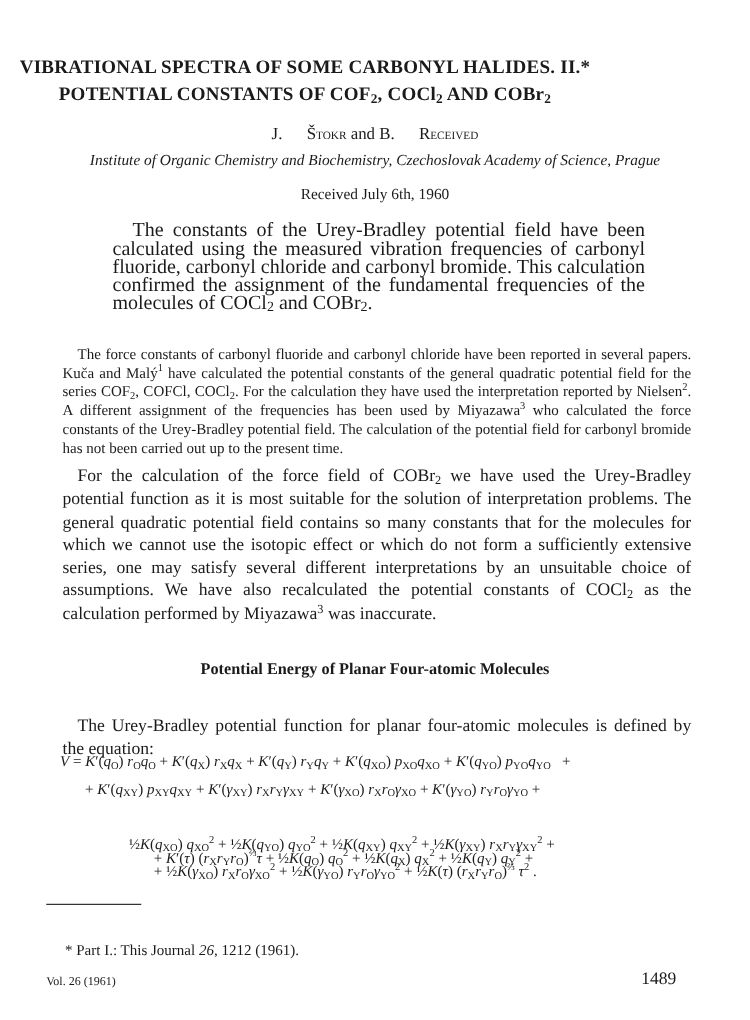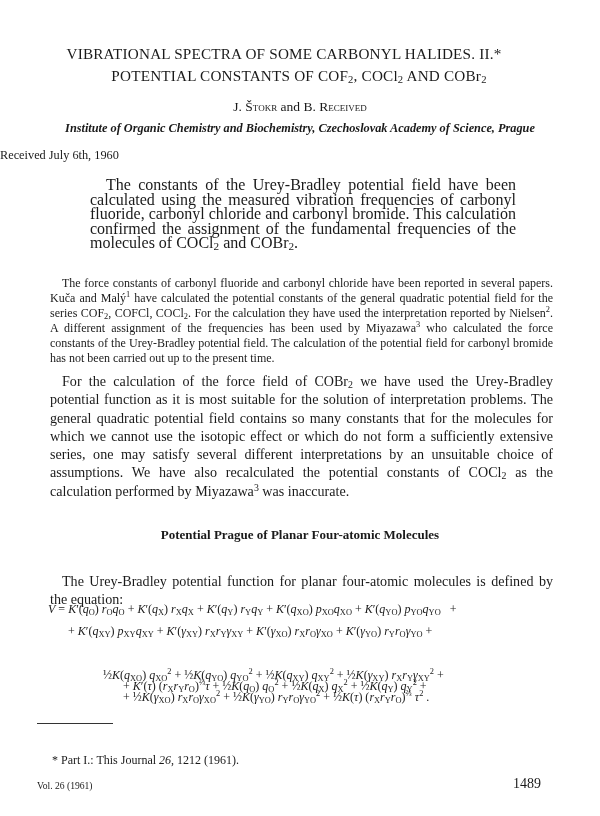--- a/index.html
+++ b/index.html
@@ -1,53 +1,53 @@
 <!DOCTYPE html>
 <html><head>
 <meta charset="utf-8">
 <style>
   html, body { margin: 0; padding: 0; background: #ffffff; }
   body { width: 600px; height: 816px; position: relative; overflow: hidden;
          font-family: "Liberation Serif", "DejaVu Serif", serif; color: #1a1a1a; }
   .abs { position: absolute; }
-  .title { left: 0; width: 488px; text-align: center; font-weight: normal; font-size: 15.2px; letter-spacing: 0.2px; margin-left: 40px; }
+  .title { left: 0; width: 488px; text-align: center; font-weight: bold; font-size: 15.2px; letter-spacing: 0.2px; }
   .authors { left: 0; width: 600px; text-align: center; font-size: 13.5px; top: 99px; }
-  .sc { font-variant: small-caps; }
-  .inst { left: 0; width: 600px; text-align: center; font-style: italic; font-size: 12.3px; top: 121px; font-weight: bold; }
-  .received { left: 0; width: 600px; font-size: 12.3px; top: 148px; }
+  .sc { font-variant: small-caps; margin-left: 16px; }
+  .inst { left: 0; width: 600px; text-align: center; font-style: italic; font-size: 12.3px; top: 121px; }
+  .received { left: 0; width: 600px; text-align: center; font-size: 12.3px; top: 148px; }
   .abstract { left: 90px; width: 426px; top: 178px; font-size: 16px; line-height: 14.6px; text-align: justify; text-indent: 16px; }
   .smallp { left: 50px; width: 503px; font-size: 12px; line-height: 15px; text-align: justify; text-indent: 12px; }
   .bigp { left: 50px; width: 503px; font-size: 14.1px; line-height: 18.3px; text-align: justify; text-indent: 12px; }
   .section { left: 0; width: 600px; text-align: center; font-weight: bold; font-size: 13px; top: 527px; }
   .eq { font-size: 12px; white-space: nowrap; font-style: normal; }
   .eq i { font-style: italic; }
   sub { font-size: 70%; vertical-align: -2px; line-height: 0; }
   sup { font-size: 70%; vertical-align: 5px; line-height: 0; }
   .fnrule { left: 37px; top: 723px; width: 76px; height: 1px; background: #333; }
   .footnote { left: 52px; top: 733px; font-size: 12px; margin-top: 20px; }
   .vol { left: 37px; top: 780px; font-size: 9.6px; font-weight: normal; }
   .pageno { left: 513px; top: 776px; font-size: 14px; }
 </style>
 </head>
 <body>
 
 <div class="abs title" style="top:45px;">VIBRATIONAL SPECTRA OF SOME CARBONYL HALIDES. II.*</div>
-<div class="abs title" style="top:67px;padding-left:15px;"><span>POTENTIAL CONSTANTS OF COF</span><sub>2</sub><span>, COCl</span><sub>2</sub><span> AND COBr</span><sub>2</sub></div>
+<div class="abs title" style="top:67px;"><span>POTENTIAL CONSTANTS OF COF</span><sub>2</sub><span>, COCl</span><sub>2</sub><span> AND COBr</span><sub>2</sub></div>
 
 <div class="abs authors"><span>J. </span><span class="sc">Štokr</span><span> and </span><span>B. </span><span class="sc">Received</span></div>
 <div class="abs inst">Institute of Organic Chemistry and Biochemistry, Czechoslovak Academy of Science, Prague</div>
 <div class="abs received">Received July 6th, 1960</div>
 
 <div class="abs abstract"><span>The constants of the Urey-Bradley potential field have been calculated using the measured vibration frequencies of carbonyl fluoride, carbonyl chloride and carbonyl bromide. This calculation confirmed the assignment of the fundamental frequencies of the molecules of COCl</span><sub>2</sub><span> and COBr</span><sub>2</sub><span>.</span></div>
 
 <div class="abs smallp" style="top:276px;"><span>The force constants of carbonyl fluoride and carbonyl chloride have been reported in several papers. Kuča and Malý</span><sup>1</sup><span> have calculated the potential constants of the general quadratic potential field for the series COF</span><sub>2</sub><span>, COFCl, COCl</span><sub>2</sub><span>. For the calculation they have used the interpretation reported by Nielsen</span><sup>2</sup><span>. A different assignment of the frequencies has been used by Miyazawa</span><sup>3</sup><span> who calculated the force constants of the Urey-Bradley potential field. The calculation of the potential field for carbonyl bromide has not been carried out up to the present time.</span></div>
 
 <div class="abs bigp" style="top:372px;"><span>For the calculation of the force field of COBr</span><sub>2</sub><span> we have used the Urey-Bradley potential function as it is most suitable for the solution of interpretation problems. The general quadratic potential field contains so many constants that for the molecules for which we cannot use the isotopic effect or which do not form a sufficiently extensive series, one may satisfy several different interpretations by an unsuitable choice of assumptions. We have also recalculated the potential constants of COCl</span><sub>2</sub><span> as the calculation performed by Miyazawa</span><sup>3</sup><span> was inaccurate.</span></div>
 
-<div class="abs section">Potential Prague of Planar Four-atomic Molecules</div>
+<div class="abs section">Potential Energy of Planar Four-atomic Molecules</div>
 <div class="abs bigp" style="top:556px;margin-top:16px;">The Urey-Bradley potential function for planar four-atomic molecules is defined by the equation:</div>
 
 <div class="abs eq" style="left:48px; top:602px;">
   <i>V</i> = <i>K</i>′(<i>q</i><sub>O</sub>) <i>r</i><sub>O</sub><i>q</i><sub>O</sub> + <i>K</i>′(<i>q</i><sub>X</sub>) <i>r</i><sub>X</sub><i>q</i><sub>X</sub> + <i>K</i>′(<i>q</i><sub>Y</sub>) <i>r</i><sub>Y</sub><i>q</i><sub>Y</sub> + <i>K</i>′(<i>q</i><sub>XO</sub>) <i>p</i><sub>XO</sub><i>q</i><sub>XO</sub> + <i>K</i>′(<i>q</i><sub>YO</sub>) <i>p</i><sub>YO</sub><i>q</i><sub>YO</sub> &nbsp;&nbsp;+
 </div>
 <div class="abs eq" style="left:68px; top:624px;">
   + <i>K</i>′(<i>q</i><sub>XY</sub>) <i>p</i><sub>XY</sub><i>q</i><sub>XY</sub> + <i>K</i>′(<i>γ</i><sub>XY</sub>) <i>r</i><sub>X</sub><i>r</i><sub>Y</sub><i>γ</i><sub>XY</sub> + <i>K</i>′(<i>γ</i><sub>XO</sub>) <i>r</i><sub>X</sub><i>r</i><sub>O</sub><i>γ</i><sub>XO</sub> + <i>K</i>′(<i>γ</i><sub>YO</sub>) <i>r</i><sub>Y</sub><i>r</i><sub>O</sub><i>γ</i><sub>YO</sub> +
 </div>
 <div class="abs eq" style="left:123px; top:679px;">
   + <i>K</i>′(<i>τ</i>) (<i>r</i><sub>X</sub><i>r</i><sub>Y</sub><i>r</i><sub>O</sub>)<sup>⅔</sup><i>τ</i> + ½<i>K</i>(<i>q</i><sub>O</sub>) <i>q</i><sub>O</sub><sup>2</sup> + ½<i>K</i>(<i>q</i><sub>X</sub>) <i>q</i><sub>X</sub><sup>2</sup> + ½<i>K</i>(<i>q</i><sub>Y</sub>) <i>q</i><sub>Y</sub><sup>2</sup> +

